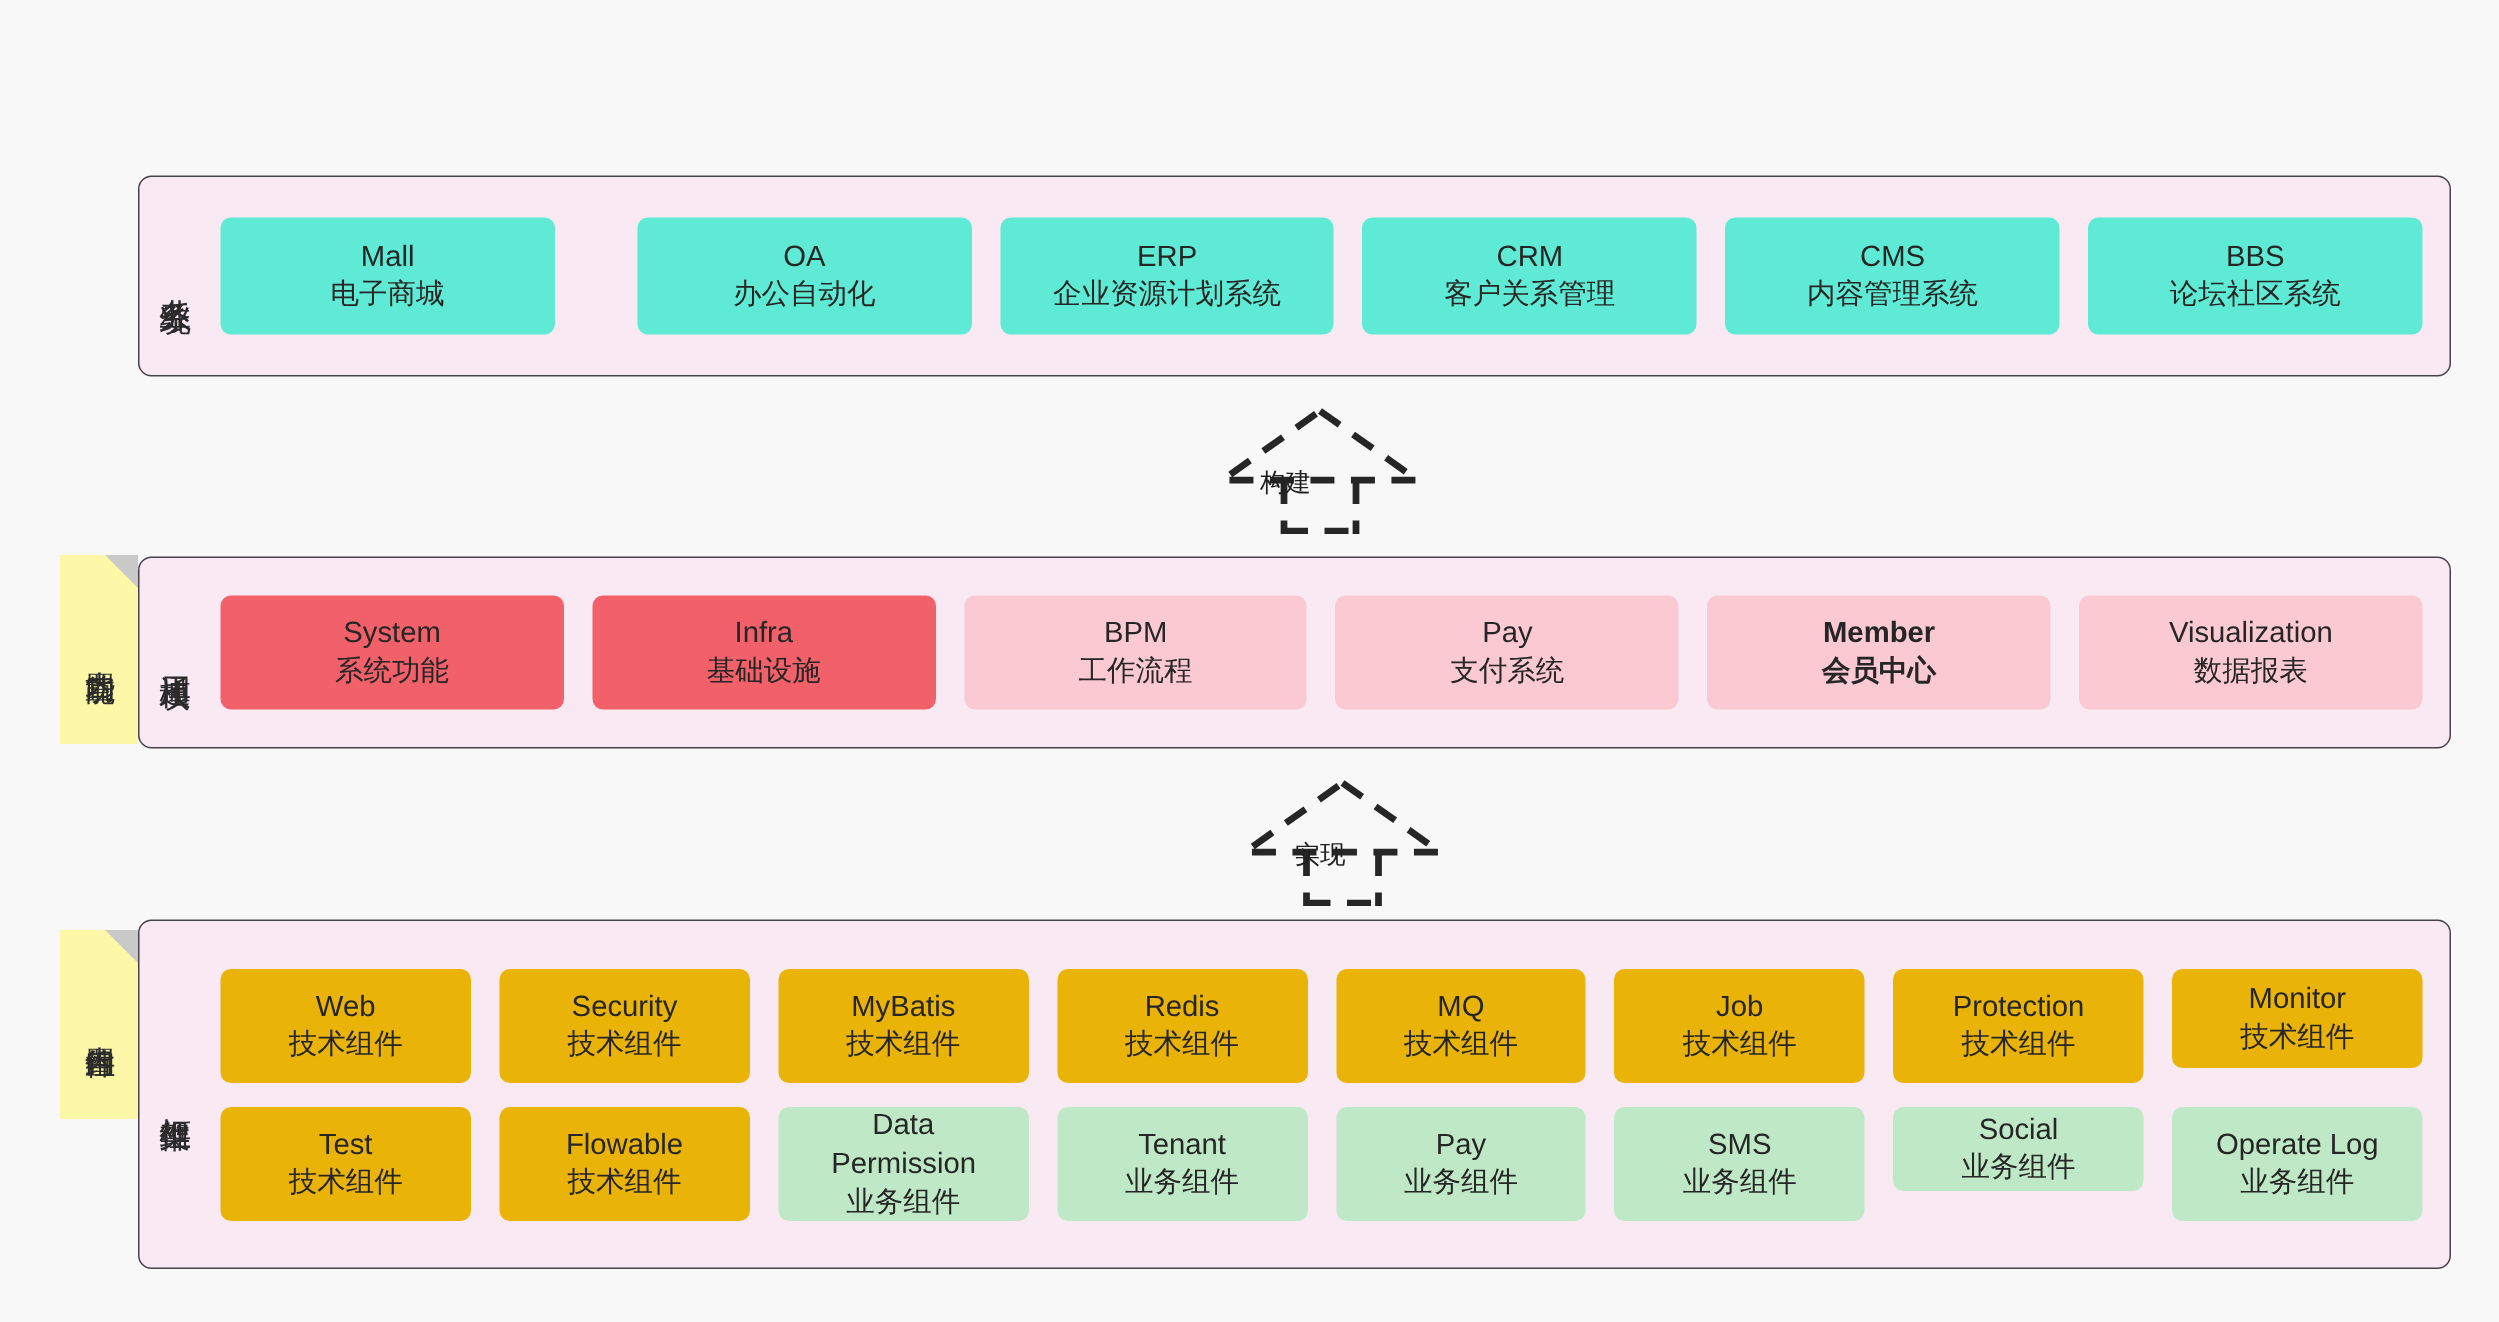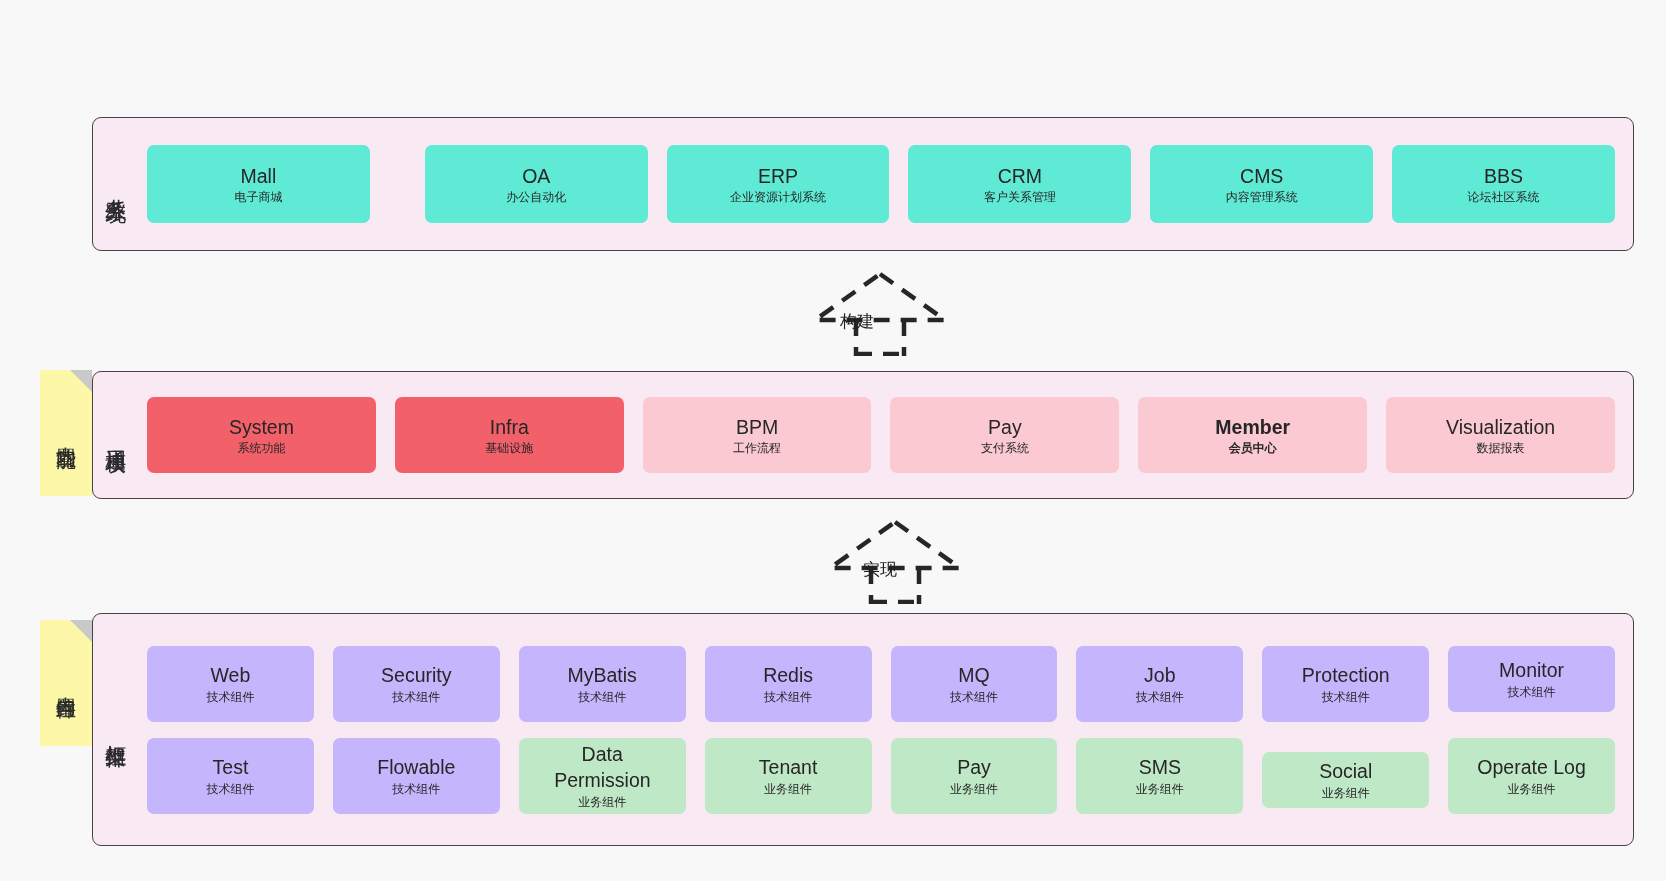--- a/index.html
+++ b/index.html
@@ -61,27 +61,27 @@
     flex-direction: column;
     align-items: center;
     justify-content: center;
     text-align: center;
     font-size: 19.5px;
     color: #262626;
     line-height: 1.34;
     padding: 6px 4px;
     user-select: none;
   }
-  .cell .cn { font-size: 12px; }
+  .cell .cn { font-size: 19px; }
 
   
   .c-blue      { background: #5eead4; }
   .c-red       { background: #f2606a; }
   .c-pink      { background: #fbc9d2; }
-  .c-green     { background: #c4b5fd; }
+  .c-green     { background: #eab308; }
   .c-lightgreen{ background: #bfe8c6; }
 
   
   .note {
     position: absolute;
     background: #fcf8a8;
     font-size: 20px;
     color: #2b2b2b;
     line-height: 1.24;
     letter-spacing: 1px;
@@ -268,21 +268,21 @@
           <span class="cn">业务组件</span>
         </div>
         <div class="cell c-lightgreen" style="height:76px;">
           <span class="en">Pay</span>
           <span class="cn">业务组件</span>
         </div>
         <div class="cell c-lightgreen" style="height:76px;">
           <span class="en">SMS</span>
           <span class="cn">业务组件</span>
         </div>
-        <div class="cell c-lightgreen" style="height:56px;margin-top:14px;">
+        <div class="cell c-lightgreen" style="height:56px;">
           <span class="en">Social</span>
           <span class="cn">业务组件</span>
         </div>
         <div class="cell c-lightgreen" style="height:76px;">
           <span class="en">Operate Log</span>
           <span class="cn">业务组件</span>
         </div>
       </div>
 
     </div>

